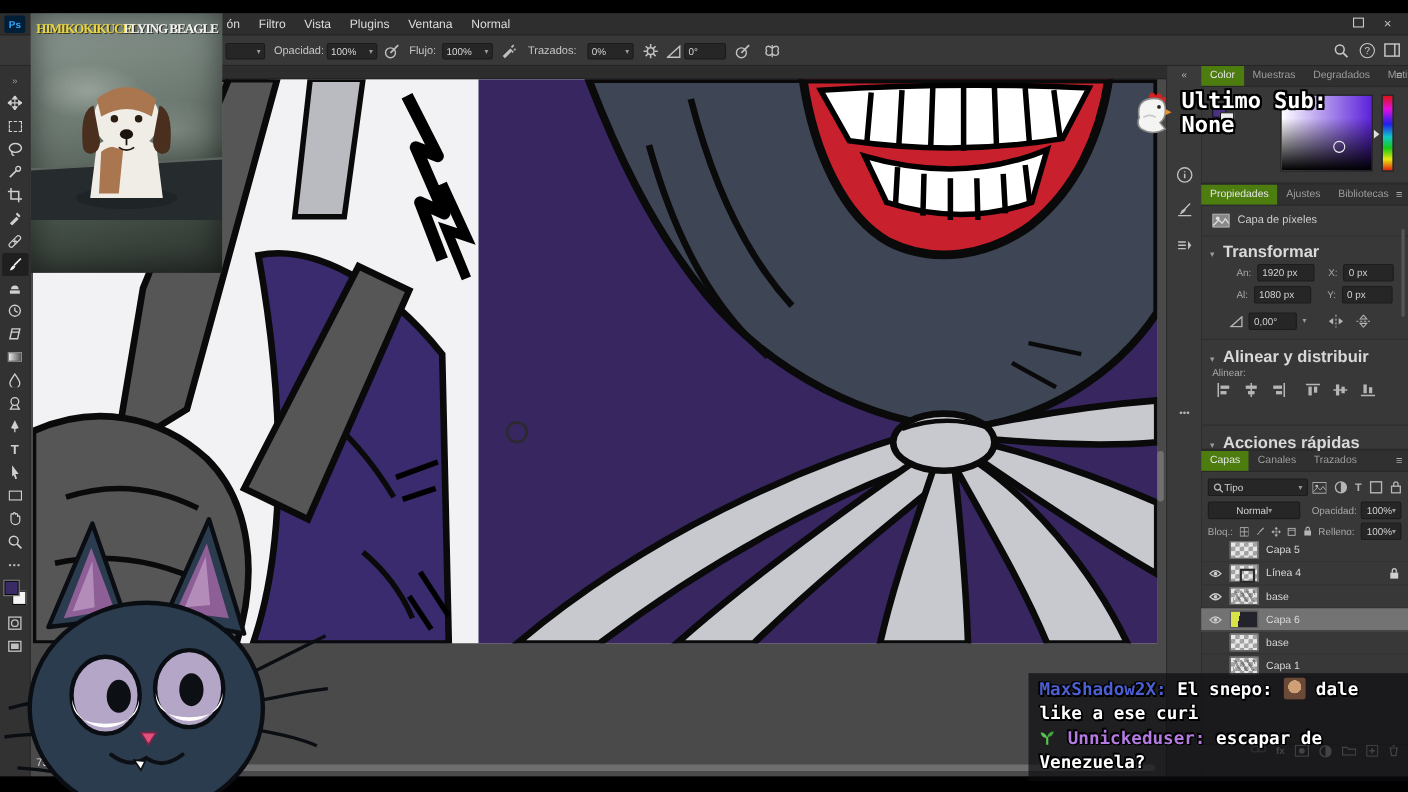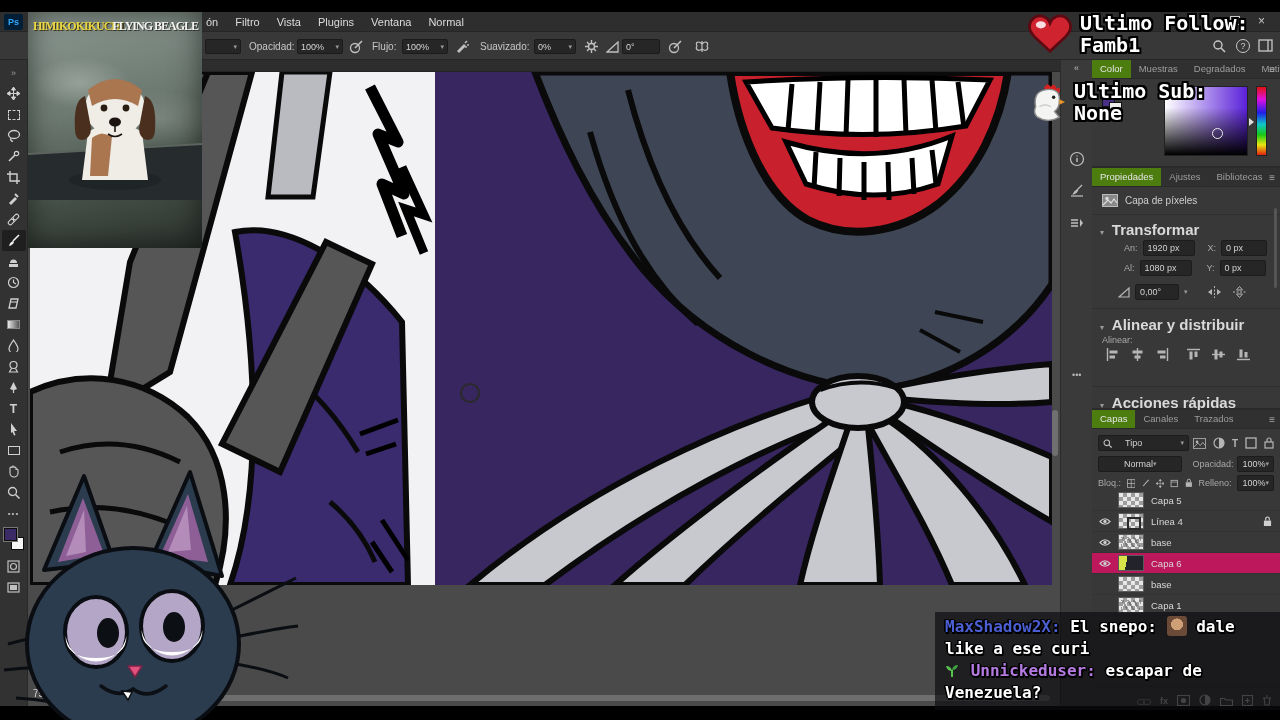--- a/index.html
+++ b/index.html
@@ -76,35 +76,35 @@
   .chev{color:#9a9a9a;font-size:8px;margin-right:5px}
   .field{display:inline-flex;align-items:center;height:16px;background:#262626;border:1px solid #1c1c1c;
          border-radius:2px;font-size:9px;color:#d2d2d2;padding:0 4px}
   .flbl{font-size:9px;color:#a8a8a8}
   .divider{position:absolute;left:0;width:188px;border-top:1px solid #2f2f2f}
   .alicon{display:inline-block;margin-right:9px}
   .lpanel{position:relative;height:296px;font-size:10px}
   .lrow2{position:absolute;left:0;width:188px;display:flex;align-items:center}
   .layerlist{position:absolute;left:0;top:80px;width:188px}
   .lrow{height:21px;display:flex;align-items:center;border-bottom:1px solid #333;padding-left:4px;position:relative}
-  .lrow.sel{background:#be185d}
+  .lrow.sel{background:#737373}
   .eyebox{width:18px;display:flex;justify-content:center}
   .thumb{width:26px;height:16px;border:1px solid #5a5a5a;margin:0 7px 0 4px;background:#e8e8e8;
          background-image:linear-gradient(45deg,#9d9d9d 25%,transparent 25%,transparent 75%,#9d9d9d 75%),
                           linear-gradient(45deg,#9d9d9d 25%,transparent 25%,transparent 75%,#9d9d9d 75%);
          background-size:8px 8px;background-position:0 0,4px 4px;position:relative}
   .thumb.mark::after{content:"";position:absolute;left:8px;top:3px;width:10px;height:9px;border:2px solid #2a2a2a}
   .thumb.sketch::after{content:"";position:absolute;left:2px;top:2px;right:2px;bottom:2px;
          background:repeating-linear-gradient(60deg,#55555588 0 2px,transparent 2px 5px)}
   .thumb.capa6{background:linear-gradient(100deg,#d8e34a 0 32%,#23242b 32%)}
   .thumb.solid{background:#b9b9b9}
   .lname{color:#d8d8d8;font-size:9.5px}
   .llock{position:absolute;right:8px;top:5px}
-  .lbottom{position:absolute;left:0;bottom:0;width:188px;height:20px;background:#383838;border-top:1px solid #2f2f2f;
-           display:flex;align-items:flex-end;justify-content:flex-end;gap:9px;padding-right:8px}
+  .lbottom{position:absolute;left:0;bottom:10px;width:188px;height:20px;background:#383838;border-top:1px solid #2f2f2f;
+           display:flex;align-items:flex-start;justify-content:flex-end;gap:9px;padding-right:8px}
   .fxtxt{font-size:9px;color:#b5b5b5;font-weight:bold}
   
   .px{font-family:"DejaVu Sans Mono",monospace;font-weight:bold;color:#fff;
       text-shadow:-2px 0 #000,2px 0 #000,0 -2px #000,0 2px #000,-2px -2px #000,2px 2px #000,2px -2px #000,-2px 2px #000}
   .followbox{left:1028px;top:12px;display:flex;gap:8px;align-items:flex-start;z-index:30}
   .subbox{left:1028px;top:80px;display:flex;gap:8px;align-items:center;z-index:30}
   .ovl1{font-size:20px;line-height:22px}
   .catwrap{left:0px;top:458px;z-index:40}
   .chat{left:935px;top:612px;width:345px;height:98px;background:rgba(12,12,16,.68);z-index:50;
         padding:4px 10px;font-size:16px;line-height:22px;overflow:hidden}
@@ -156,21 +156,21 @@
         <span class="car">▾</span>
       </div>
     <span class="oicon" style="left:455px">
       <svg width="15" height="15" viewBox="0 0 15 15">
           <path d="M2 12 L9 5 l2 2 -7 7z" fill="#c0c0c0"></path>
           <path d="M10 4 l2 -2" stroke="#c0c0c0" stroke-width="1.5"></path>
           <circle cx="13" cy="6" r=".9" fill="#c0c0c0"></circle>
           <circle cx="11" cy="8" r=".9" fill="#c0c0c0"></circle>
         </svg>
       </span>
-    <span class="lbl" style="left:480px">Suavizado:</span>
+    <span class="lbl" style="left:480px">Trazados:</span>
     <div class="combo" style="left:534px;width:42px">
       <span>0%</span>
         <span class="car">▾</span>
       </div>
     <span class="oicon" style="left:584px">
       <svg width="15" height="15" viewBox="0 0 15 15">
           <circle cx="7.5" cy="7.5" r="3" fill="none" stroke="#c0c0c0" stroke-width="1.4"></circle>
           <g stroke="#c0c0c0" stroke-width="1.4">
             <path d="M7.5 1v3M7.5 11v3M1 7.5h3M11 7.5h3M3 3l2 2M10 10l2 2M12 3l-2 2M5 10l-2 2"></path>
           </g>
@@ -543,21 +543,21 @@
     </div>
 
     <div class="lpanel">
       <div class="tabrow">
         <div class="tab active">Capas</div>
         <div class="tab">Canales</div>
         <div class="tab">Trazados</div>
         <div class="pmenu">≡</div>
       </div>
       <div class="lrow2" style="top:22px;height:22px;padding:0 6px;gap:4px">
-        <span class="field" style="width:104px;gap:13px">
+        <span class="field" style="width:104px;gap:1px">
           <svg width="9" height="9" viewBox="0 0 13 13">
               <circle cx="5.5" cy="5.5" r="4" fill="none" stroke="#bbb" stroke-width="1.6"></circle>
               <path d="M8.5 8.5l4 4" stroke="#bbb" stroke-width="1.8"></path>
             </svg>
           <span>Tipo</span>
           <span style="margin-left:auto;font-size:7px;color:#999">▾</span>
           </span>
         <span style="margin-left:auto;display:flex;gap:7px;align-items:center">
           <svg width="13" height="11" viewBox="0 0 16 13">
               <rect x="0.5" y="0.5" width="15" height="12" fill="none" stroke="#b5b5b5"></rect>
@@ -710,30 +710,20 @@
             <rect x="0.5" y="0.5" width="10" height="10" fill="none" stroke="#b8b8b8" stroke-width="1.1"></rect>
             <path d="M5.5 3v5M3 5.5h5" stroke="#b8b8b8" stroke-width="1.2"></path>
           </svg>
         <svg width="10" height="11" viewBox="0 0 10 11">
             <path d="M1 3h8M2 3l1 7h4l1-7M4 1h2" fill="none" stroke="#b8b8b8" stroke-width="1.1"></path>
           </svg>
       </div>
     </div>
   </div>
 
-  <div class="a followbox">
-    <svg width="44" height="42" viewBox="0 0 48 46">
-      <path d="M24 43 L7 27 Q-2 18 3.5 9.5 Q9 2 17 5 Q22 7 24 12 Q26 7 31 5 Q39 2 44.5 9.5 Q50 18 41 27 Z" fill="#cf2430" stroke="#5d0a12" stroke-width="3"></path>
-      <ellipse cx="14" cy="14" rx="5.5" ry="4" fill="#fff" opacity=".85"></ellipse>
-    </svg>
-    <div class="px ovl1">
-      <div>Ultimo Follow:</div>
-      <div>Famb1</div>
-    </div>
-  </div>
 
   <div class="a subbox">
     <svg width="38" height="44" viewBox="0 0 40 46">
       <path d="M17 8 q3 -7 7 -1 q4 -5 6 2 q5 -3 3 4 l-13 4z" fill="#d42222"></path>
       <path d="M8 28 Q5 12 19 10 Q34 8 33 22 Q33 29 28 33 L33 39 Q21 46 10 39 Q5 35 8 28z" fill="#f4f4f2" stroke="#8a8a8a" stroke-width="1.5"></path>
       <path d="M33 20 l6 3 -6 3z" fill="#e8922a"></path>
       <circle cx="27" cy="18" r="1.8" fill="#222"></circle>
       <path d="M12 28 q6 -4 12 0" fill="none" stroke="#c9c9c9" stroke-width="1.5"></path>
     </svg>
     <div class="px ovl1">

